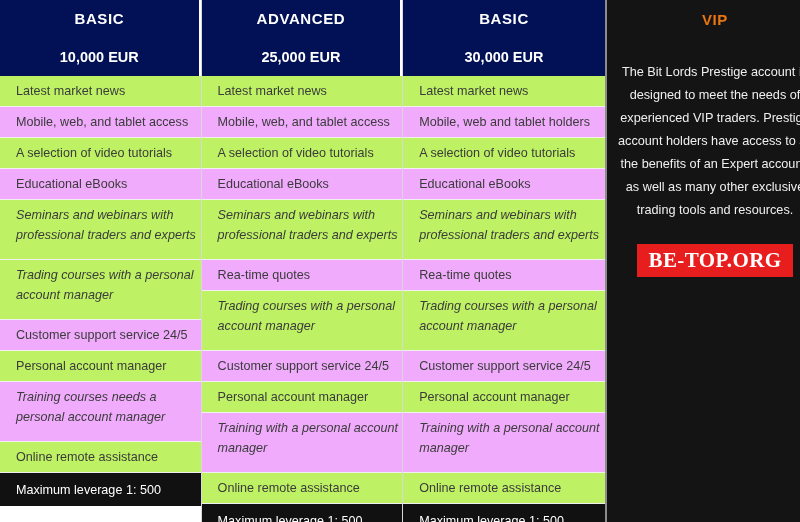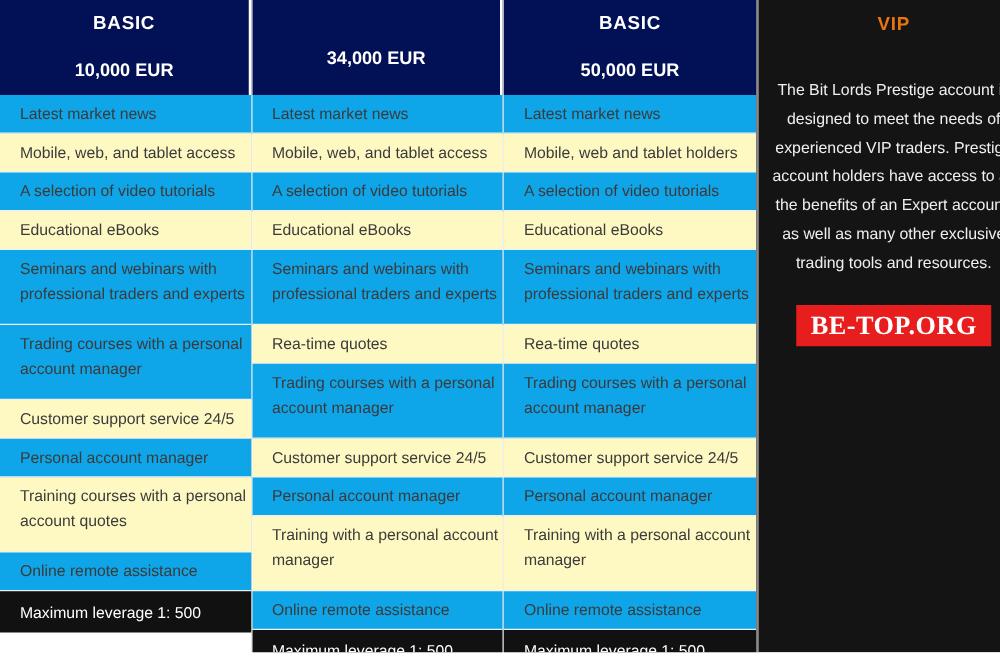--- a/index.html
+++ b/index.html
@@ -83,32 +83,33 @@
     display: flex;
     flex-direction: column;
   }
   .feature {
     color: #3b3b3b;
     font-size: 12.6px;
     line-height: 20px;
     padding: 5px 0 5px 16px;
     box-sizing: border-box;
     border-bottom: 1px solid #f0f0f0;
-    background: #0ea5e9;
+    background: #bef264;
     min-height: 30px;
     display: flex;
     align-items: center;
   }
   .feature.alt {
-    background: #fef9c3;
+    background: #f0abfc;
   }
   .feature.multiline {
     display: block;
     min-height: 60px;
     padding-top: 5px;
+    font-style: italic;
   }
   .feature.last {
     background: #111111;
     color: #ffffff;
     border-bottom: none;
     min-height: 33px;
   }
 
   
   #vip {
@@ -168,48 +169,49 @@
         </div>
         <div class="feature-list">
           <div class="feature">Latest market news</div>
           <div class="feature alt">Mobile, web, and tablet access</div>
           <div class="feature">A selection of video tutorials</div>
           <div class="feature alt">Educational eBooks</div>
           <div class="feature multiline">Seminars and webinars with professional traders and experts</div>
           <div class="feature multiline">Trading courses with a personal account manager</div>
           <div class="feature alt">Customer support service 24/5</div>
           <div class="feature">Personal account manager</div>
-          <div class="feature alt multiline">Training courses with a personal account quotes</div>
+          <div class="feature alt multiline">Training courses needs a personal account manager</div>
           <div class="feature">Online remote assistance</div>
           <div class="feature alt last">Maximum leverage 1: 500</div>
         </div>
       </div>
       <div class="plan-col">
         <div class="plan-head">
-          <div class="plan-price">34,000 EUR</div>
+          <div class="plan-name">ADVANCED</div>
+          <div class="plan-price">25,000 EUR</div>
         </div>
         <div class="feature-list">
           <div class="feature">Latest market news</div>
           <div class="feature alt">Mobile, web, and tablet access</div>
           <div class="feature">A selection of video tutorials</div>
           <div class="feature alt">Educational eBooks</div>
           <div class="feature multiline">Seminars and webinars with professional traders and experts</div>
           <div class="feature alt">Rea-time quotes</div>
           <div class="feature multiline">Trading courses with a personal account manager</div>
           <div class="feature alt">Customer support service 24/5</div>
           <div class="feature">Personal account manager</div>
           <div class="feature alt multiline">Training with a personal account manager</div>
           <div class="feature">Online remote assistance</div>
           <div class="feature alt last">Maximum leverage 1: 500</div>
         </div>
       </div>
       <div class="plan-col">
         <div class="plan-head">
           <div class="plan-name">BASIC</div>
-          <div class="plan-price">50,000 EUR</div>
+          <div class="plan-price">30,000 EUR</div>
         </div>
         <div class="feature-list">
           <div class="feature">Latest market news</div>
           <div class="feature alt">Mobile, web and tablet holders</div>
           <div class="feature">A selection of video tutorials</div>
           <div class="feature alt">Educational eBooks</div>
           <div class="feature multiline">Seminars and webinars with professional traders and experts</div>
           <div class="feature alt">Rea-time quotes</div>
           <div class="feature multiline">Trading courses with a personal account manager</div>
           <div class="feature alt">Customer support service 24/5</div>

